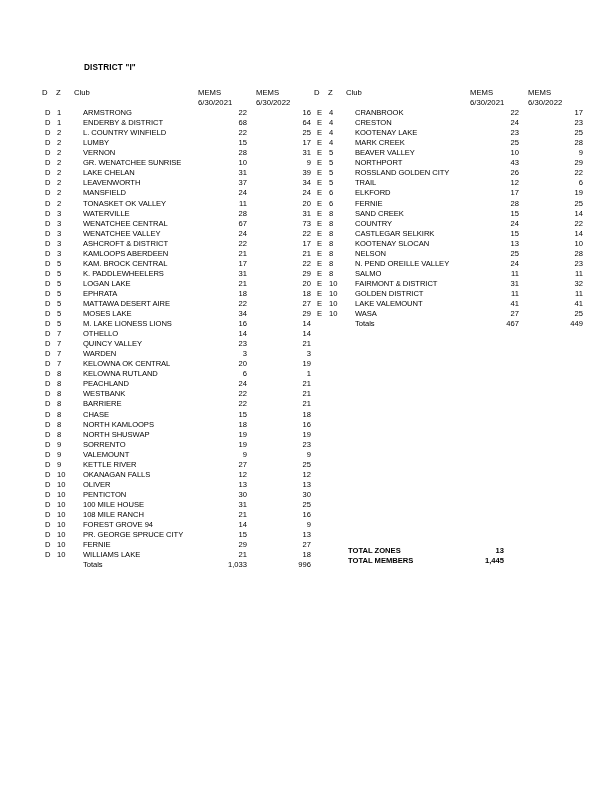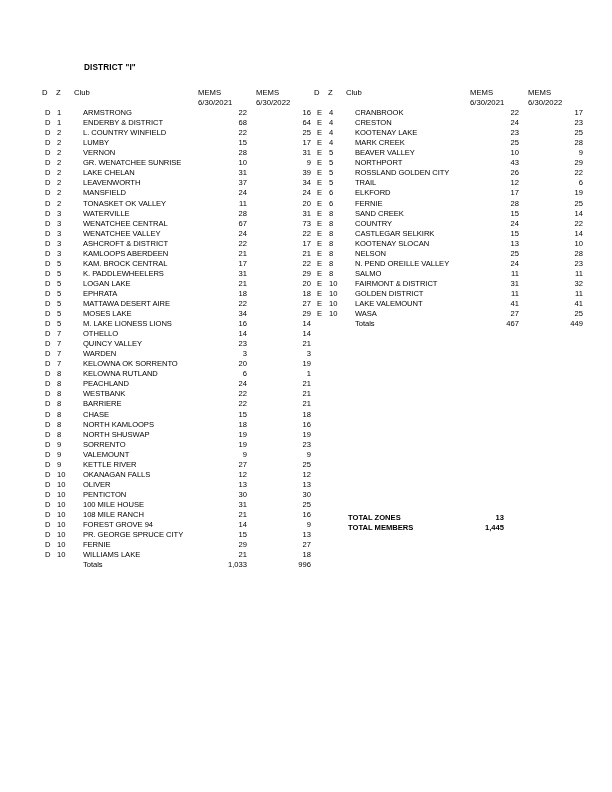--- a/index.html
+++ b/index.html
@@ -90,21 +90,21 @@
   tbody td.t-num  { text-align: right; padding-right: 9px; }
   tbody td.t-num2 { text-align: right; padding-right: 3px; }
 
   tr.totals-row td { font-weight: normal; }
   tr.totals-row td.t-club { padding-left: 9px; }
 
   
   .summary {
     position: absolute;
     left: 348px;
-    top: 513px;
+    top: 546px;
     font-size: 7.6px;
     font-weight: bold;
     width: 200px;
   }
   .summary table {
     border-collapse: collapse;
     width: 200px;
     table-layout: fixed;
   }
   .summary td {
@@ -326,21 +326,21 @@
             <tr>
               <td class="t-d">D</td>
               <td class="t-z">7</td>
               <td class="t-club">WARDEN</td>
               <td class="t-num">3</td>
               <td class="t-num2">3</td>
             </tr>
             <tr>
               <td class="t-d">D</td>
               <td class="t-z">7</td>
-              <td class="t-club">KELOWNA OK SORRENTO</td>
+              <td class="t-club">KELOWNA OK CENTRAL</td>
               <td class="t-num">20</td>
               <td class="t-num2">19</td>
             </tr>
             <tr>
               <td class="t-d">D</td>
               <td class="t-z">8</td>
               <td class="t-club">KELOWNA RUTLAND</td>
               <td class="t-num">6</td>
               <td class="t-num2">1</td>
             </tr>

